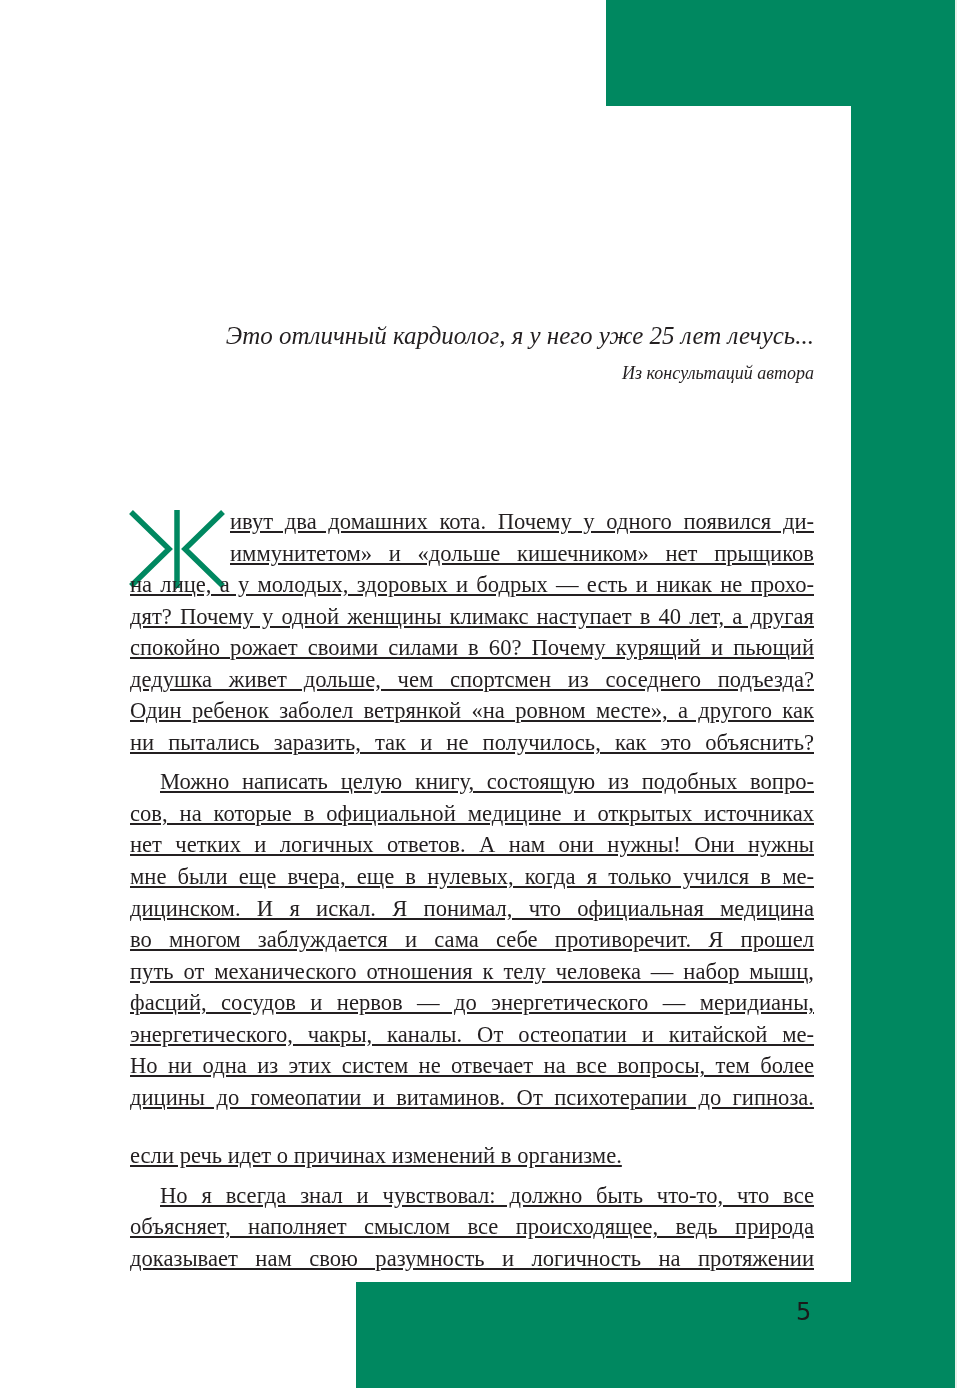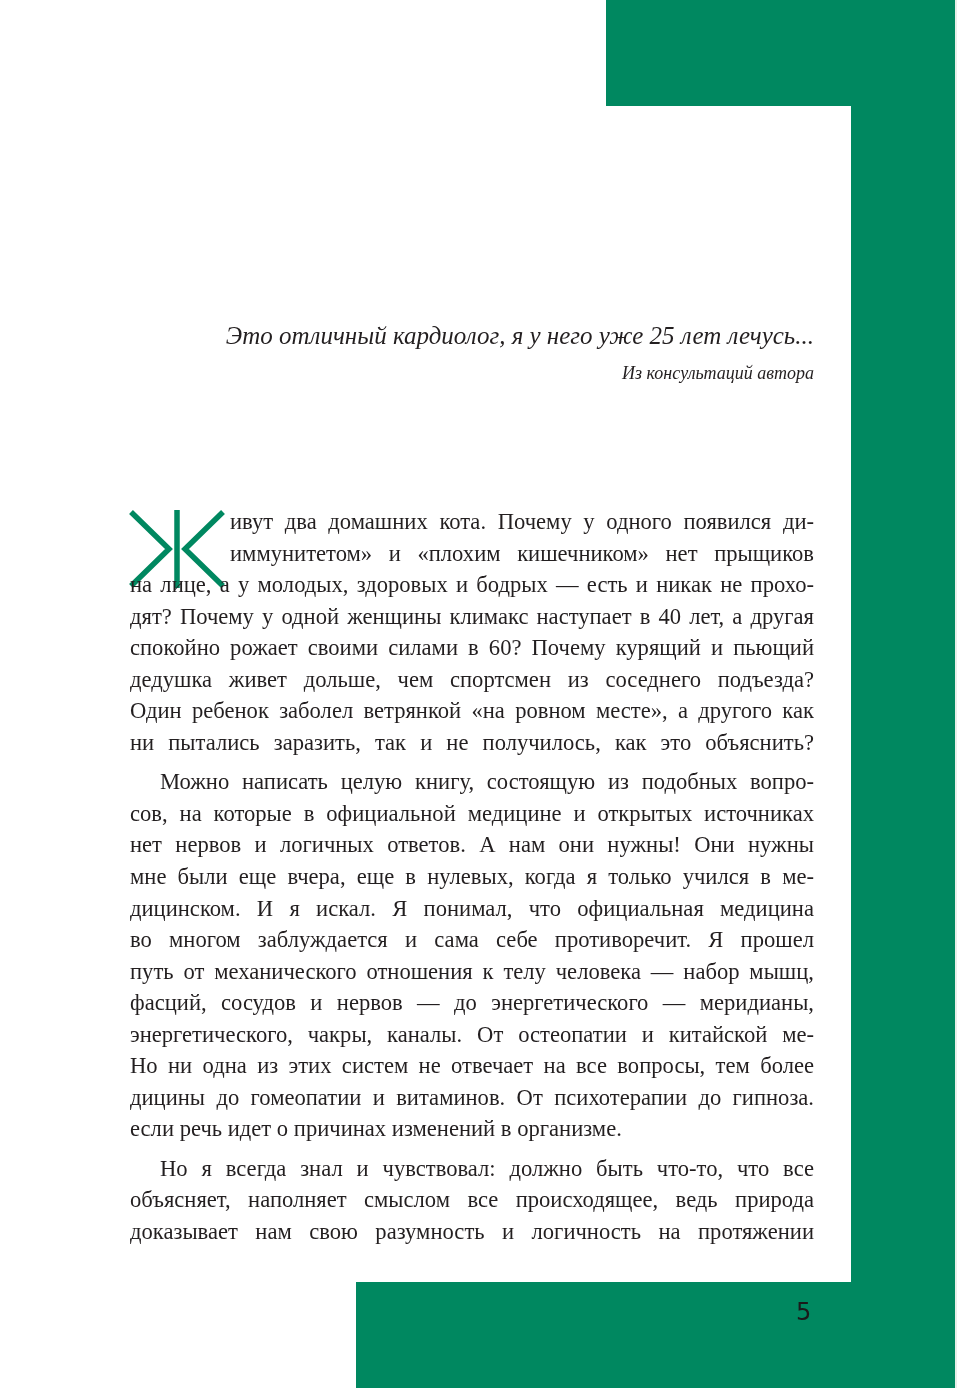--- a/index.html
+++ b/index.html
@@ -24,23 +24,23 @@
     font-style: italic; font-size: 18px; white-space: nowrap;
   }
 
   .body-text {
     position: absolute; left: 130px; top: 506px; width: 684px;
     font-size: 22.6px; line-height: 31.55px;
   }
   .line {
     display: block; white-space: nowrap;
     text-align: justify; text-align-last: justify;
-    height: 31.55px; transform-origin: left top;
+    height: 31.55px; transform-origin: left top; text-decoration: underline;
   }
-  .line.last { text-align-last: left; }
+  .line.last { text-align-last: left; margin-top: 27px; }
   .line.indent { padding-left: 30px; }
   .line.drop { padding-left: 100px; }
   .para-gap { height: 8px; }
 
   #drop-cap { position: absolute; left: 129px; top: 510px; width: 96px; height: 78px; }
 
   .page-number {
     position: absolute; left: 796px; top: 1298px;
     font-family: "DejaVu Sans", sans-serif; font-size: 24px; color: #1a1a1a;
   }
@@ -60,33 +60,33 @@
   <g stroke="#008860" stroke-width="5.5" fill="none" stroke-linecap="butt">
     <line x1="48" y1="0" x2="48" y2="78"></line>
     <polyline points="2,2 40,39 2,76"></polyline>
     <polyline points="94,2 56,39 94,76"></polyline>
   </g>
 </svg>
 
 <div class="body-text">
   <div>
     <span class="line drop" style="width: 684px; box-sizing: border-box;">ивут два домашних кота. Почему у одного появился ди-</span>
-    <span class="line drop" style="width: 684px; box-sizing: border-box;">иммунитетом» и «плохим кишечником» нет прыщиков</span>
+    <span class="line drop" style="width: 684px; box-sizing: border-box;">иммунитетом» и «дольше кишечником» нет прыщиков</span>
     <span class="line" style="width: 684px; box-sizing: border-box;">на лице, а у молодых, здоровых и бодрых — есть и никак не прохо-</span>
     <span class="line" style="width: 684px; box-sizing: border-box;">дят? Почему у одной женщины климакс наступает в 40 лет, а другая</span>
     <span class="line" style="width: 684px; box-sizing: border-box;">спокойно рожает своими силами в 60? Почему курящий и пьющий</span>
     <span class="line" style="width: 684px; box-sizing: border-box;">дедушка живет дольше, чем спортсмен из соседнего подъезда?</span>
     <span class="line" style="width: 684px; box-sizing: border-box;">Один ребенок заболел ветрянкой «на ровном месте», а другого как</span>
     <span class="line" style="width: 684px; box-sizing: border-box;">ни пытались заразить, так и не получилось, как это объяснить?</span>
   </div>
   <div class="para-gap"></div>
   <div>
     <span class="line indent" style="width: 684px; box-sizing: border-box;">Можно написать целую книгу, состоящую из подобных вопро-</span>
     <span class="line" style="width: 684px; box-sizing: border-box;">сов, на которые в официальной медицине и открытых источниках</span>
-    <span class="line" style="width: 684px; box-sizing: border-box;">нет нервов и логичных ответов. А нам они нужны! Они нужны</span>
+    <span class="line" style="width: 684px; box-sizing: border-box;">нет четких и логичных ответов. А нам они нужны! Они нужны</span>
     <span class="line" style="width: 684px; box-sizing: border-box;">мне были еще вчера, еще в нулевых, когда я только учился в ме-</span>
     <span class="line" style="width: 684px; box-sizing: border-box;">дицинском. И я искал. Я понимал, что официальная медицина</span>
     <span class="line" style="width: 684px; box-sizing: border-box;">во многом заблуждается и сама себе противоречит. Я прошел</span>
     <span class="line" style="width: 684px; box-sizing: border-box;">путь от механического отношения к телу человека — набор мышц,</span>
     <span class="line" style="width: 684px; box-sizing: border-box;">фасций, сосудов и нервов — до энергетического — меридианы,</span>
     <span class="line" style="width: 684px; box-sizing: border-box;">энергетического, чакры, каналы. От остеопатии и китайской ме-</span>
     <span class="line" style="width: 684px; box-sizing: border-box;">Но ни одна из этих систем не отвечает на все вопросы, тем более</span>
     <span class="line" style="width: 684px; box-sizing: border-box;">дицины до гомеопатии и витаминов. От психотерапии до гипноза.</span>
     <span class="line last" style="width: 684px; box-sizing: border-box;">если речь идет о причинах изменений в организме.</span>
   </div>

